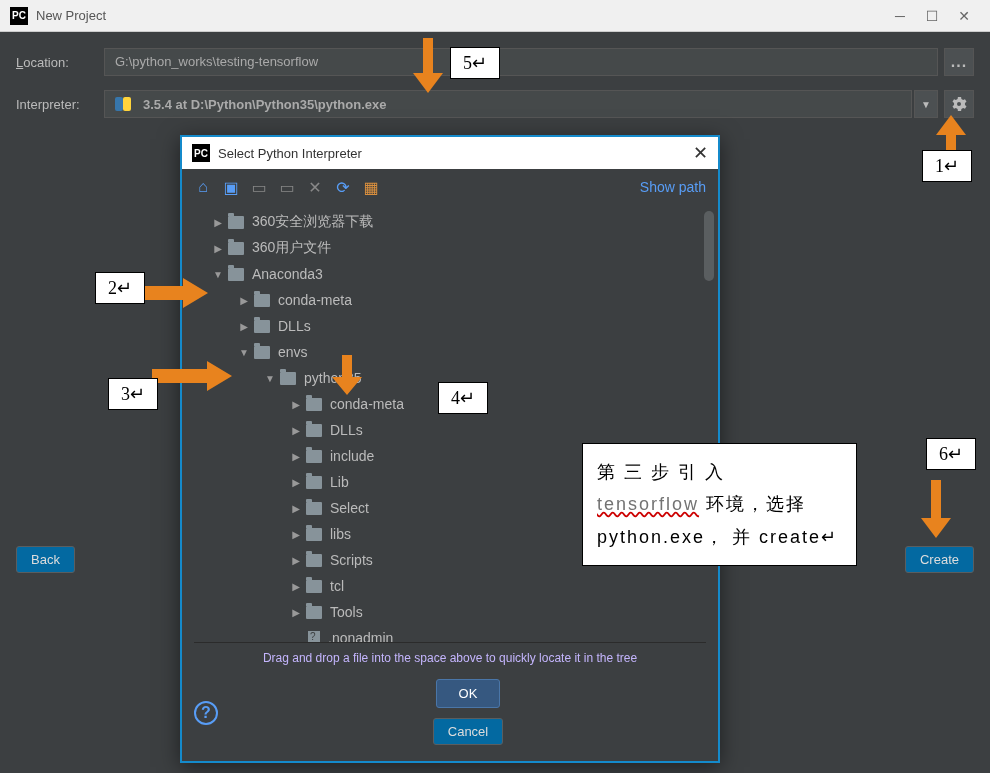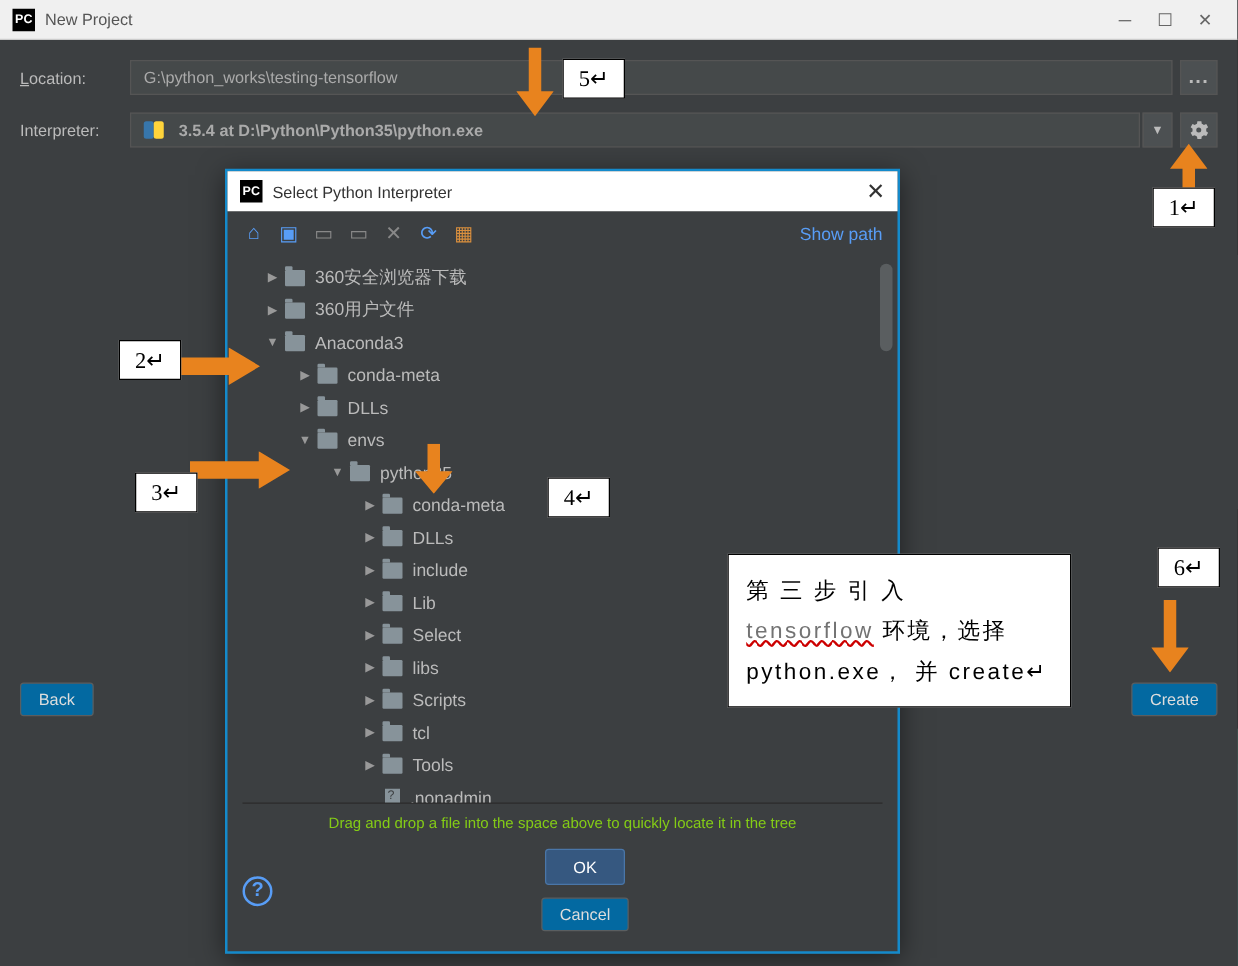--- a/index.html
+++ b/index.html
@@ -45,21 +45,21 @@
 .tree-item .arrow { width: 12px; display: inline-flex; justify-content: center; color: #999; font-size: 10px; }
 .tree-item .folder { width: 16px; height: 13px; background: #87939a; border-radius: 1px; margin: 0 8px 0 4px; position: relative; }
 .tree-item .folder::before { content: ""; position: absolute; top: -3px; left: 0; width: 6px; height: 3px; background: #87939a; border-radius: 1px 1px 0 0; }
 .tree-item .file { width: 12px; height: 15px; background: #87939a; margin: 0 8px 0 6px; position: relative; }
 .tree-item .file::after { content: "?"; position: absolute; left: 2px; top: 0; font-size: 10px; color: #3c3f41; }
 .ind1 { padding-left: 30px; }
 .ind2 { padding-left: 56px; }
 .ind3 { padding-left: 82px; }
 .ind4 { padding-left: 108px; }
 
-.dialog-hint { text-align: center; color: #84cc16; font-size: 12px; padding: 8px 0 14px; border-top: 1px solid #2b2b2b; margin: 0 12px; }
+.dialog-hint { text-align: center; color: #c4b5fd; font-size: 12px; padding: 8px 0 14px; border-top: 1px solid #2b2b2b; margin: 0 12px; }
 .dialog-footer { display: flex; justify-content: flex-end; align-items: center; gap: 10px; padding: 0 16px 16px; flex-direction: column; }
 .help-icon { width: 24px; height: 24px; border: 2px solid #589df6; border-radius: 50%; color: #589df6; display: flex; align-items: center; justify-content: center; font-weight: bold; margin-right: auto; margin-left: 12px; margin-bottom: 14px; }
 .btn-primary { background: #365880; border: 1px solid #4a76a8; color: #fff; padding: 6px 22px; font-size: 13px; border-radius: 3px; }
 
 
 .callout { position: absolute; background: #fff; border: 1px solid #000; padding: 4px 12px; font-size: 18px; font-family: "Times New Roman", serif; z-index: 50; }
 .arrow-callout { position: absolute; z-index: 49; }
 .arrow-callout svg { display: block; }
 .text-callout { position: absolute; background: #fff; border: 1px solid #000; padding: 12px 14px; font-size: 18px; font-family: serif; width: 275px; line-height: 1.8; z-index: 50; letter-spacing: 2px; }
 .text-callout .red-ul { color: #737373; text-decoration: underline wavy #c00; }

